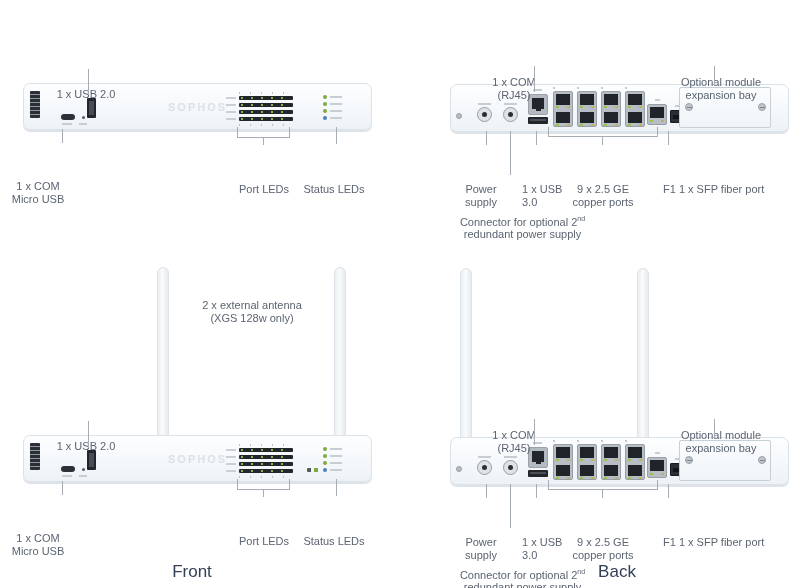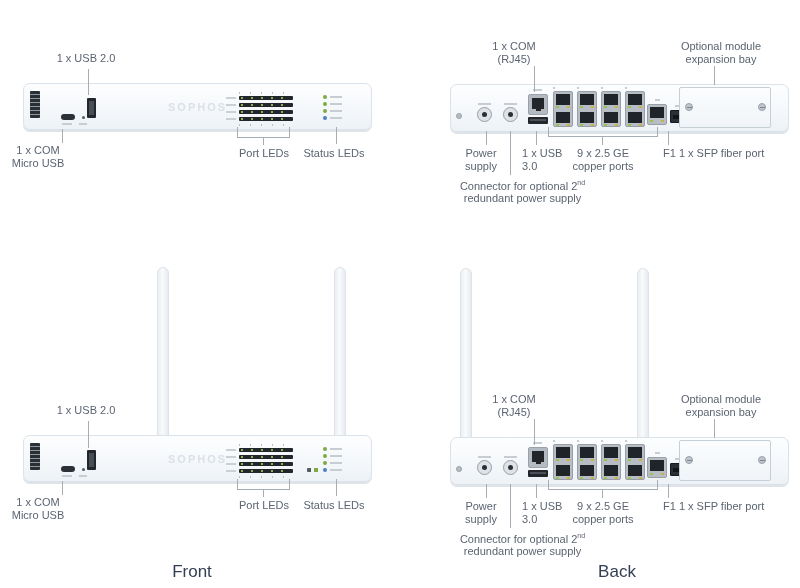--- a/index.html
+++ b/index.html
@@ -78,21 +78,21 @@
   .bayscrew::after{content:"";position:absolute;left:0.5px;top:2.5px;width:5px;height:1px;background:#7d848b;}
   .topnums{position:absolute;left:102px;top:2px;width:92px;height:2px;
        background:repeating-linear-gradient(90deg,#c3cad0 0 2px,transparent 2px 24px);}
 
   
   .antenna{position:absolute;z-index:1;width:12px;
            background:linear-gradient(90deg,#eaeff3,#f9fbfc 45%,#e6ebf0);
            border:1px solid #dde3e8;border-radius:6px 6px 3px 3px;box-sizing:border-box;}
 
   
-  .ann{position:absolute;z-index:3;font-size:11px;line-height:12.5px;color:#5b6471;text-align:center;}
+  .ann{position:absolute;z-index:3;font-size:11px;line-height:12.5px;color:#5b6471;text-align:center;margin-top:36px;}
   .ann.tl{text-align:left;}
   .ann sup{font-size:7px;vertical-align:super;}
   .vline{position:absolute;z-index:3;width:1px;background:#a6adb4;}
   .bracket{position:absolute;z-index:3;border:1px solid #a6adb4;border-top:none;box-sizing:border-box;}
   .caption{position:absolute;z-index:3;font-size:17px;color:#333f54;text-align:center;}
 </style>
 </head>
 <body>
 
 <div class="canvas">
@@ -209,20 +209,24 @@
   <div class="vline" style="left:602px;top:137px;height:8px;"></div>
   <div class="ann" style="left:546px;top:147px;width:114px;">
     <div>9 x  2.5 GE</div>
     <div>copper ports</div>
   </div>
   <div class="vline" style="left:668px;top:131px;height:14px;"></div>
   <div class="ann tl" style="left:663px;top:147px;width:140px;">F1 1 x SFP fiber port</div>
 
   <div class="antenna" style="left:157px;top:267px;height:185px;"></div>
   <div class="antenna" style="left:334px;top:267px;height:185px;"></div>
+  <div class="ann" style="left:177px;top:263px;width:150px;">
+    <div>2 x external antenna</div>
+    <div>(XGS 128w only)</div>
+  </div>
 
   <div class="device front" style="left:23px;top:435px;">
     <div class="sticker"></div>
     <div class="microusb"></div>
     <div class="pm-smudge" style="left:38px;top:39px;width:10px;"></div>
     <div class="reset"></div>
     <div class="pm-smudge" style="left:55px;top:39px;width:8px;"></div>
     <div class="usb2"></div>
     <div class="brand">SOPHOS</div>
     <div class="ledgrid">

